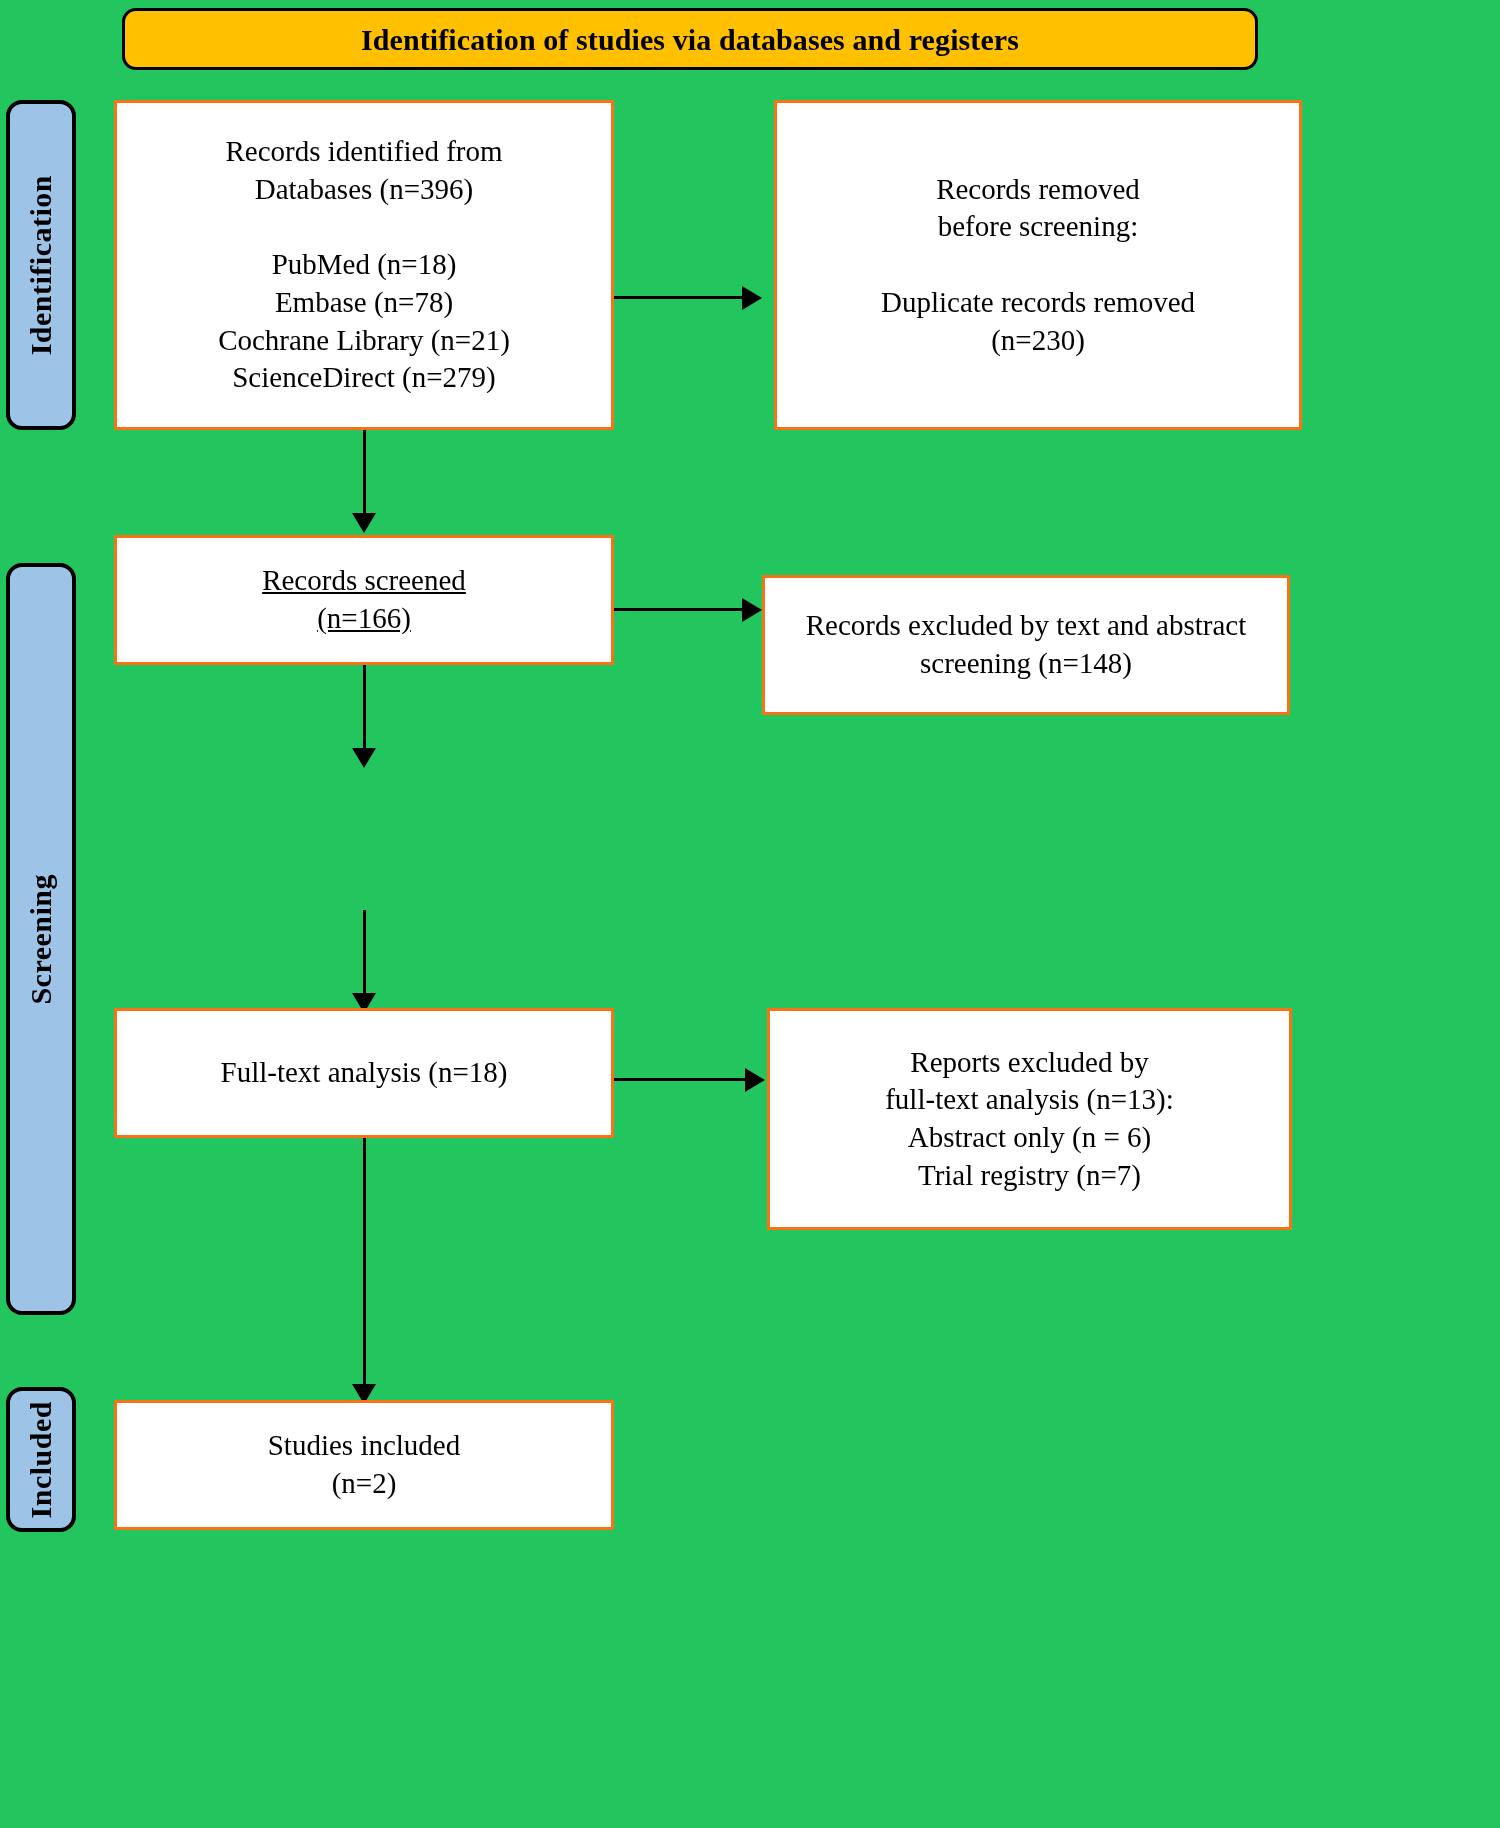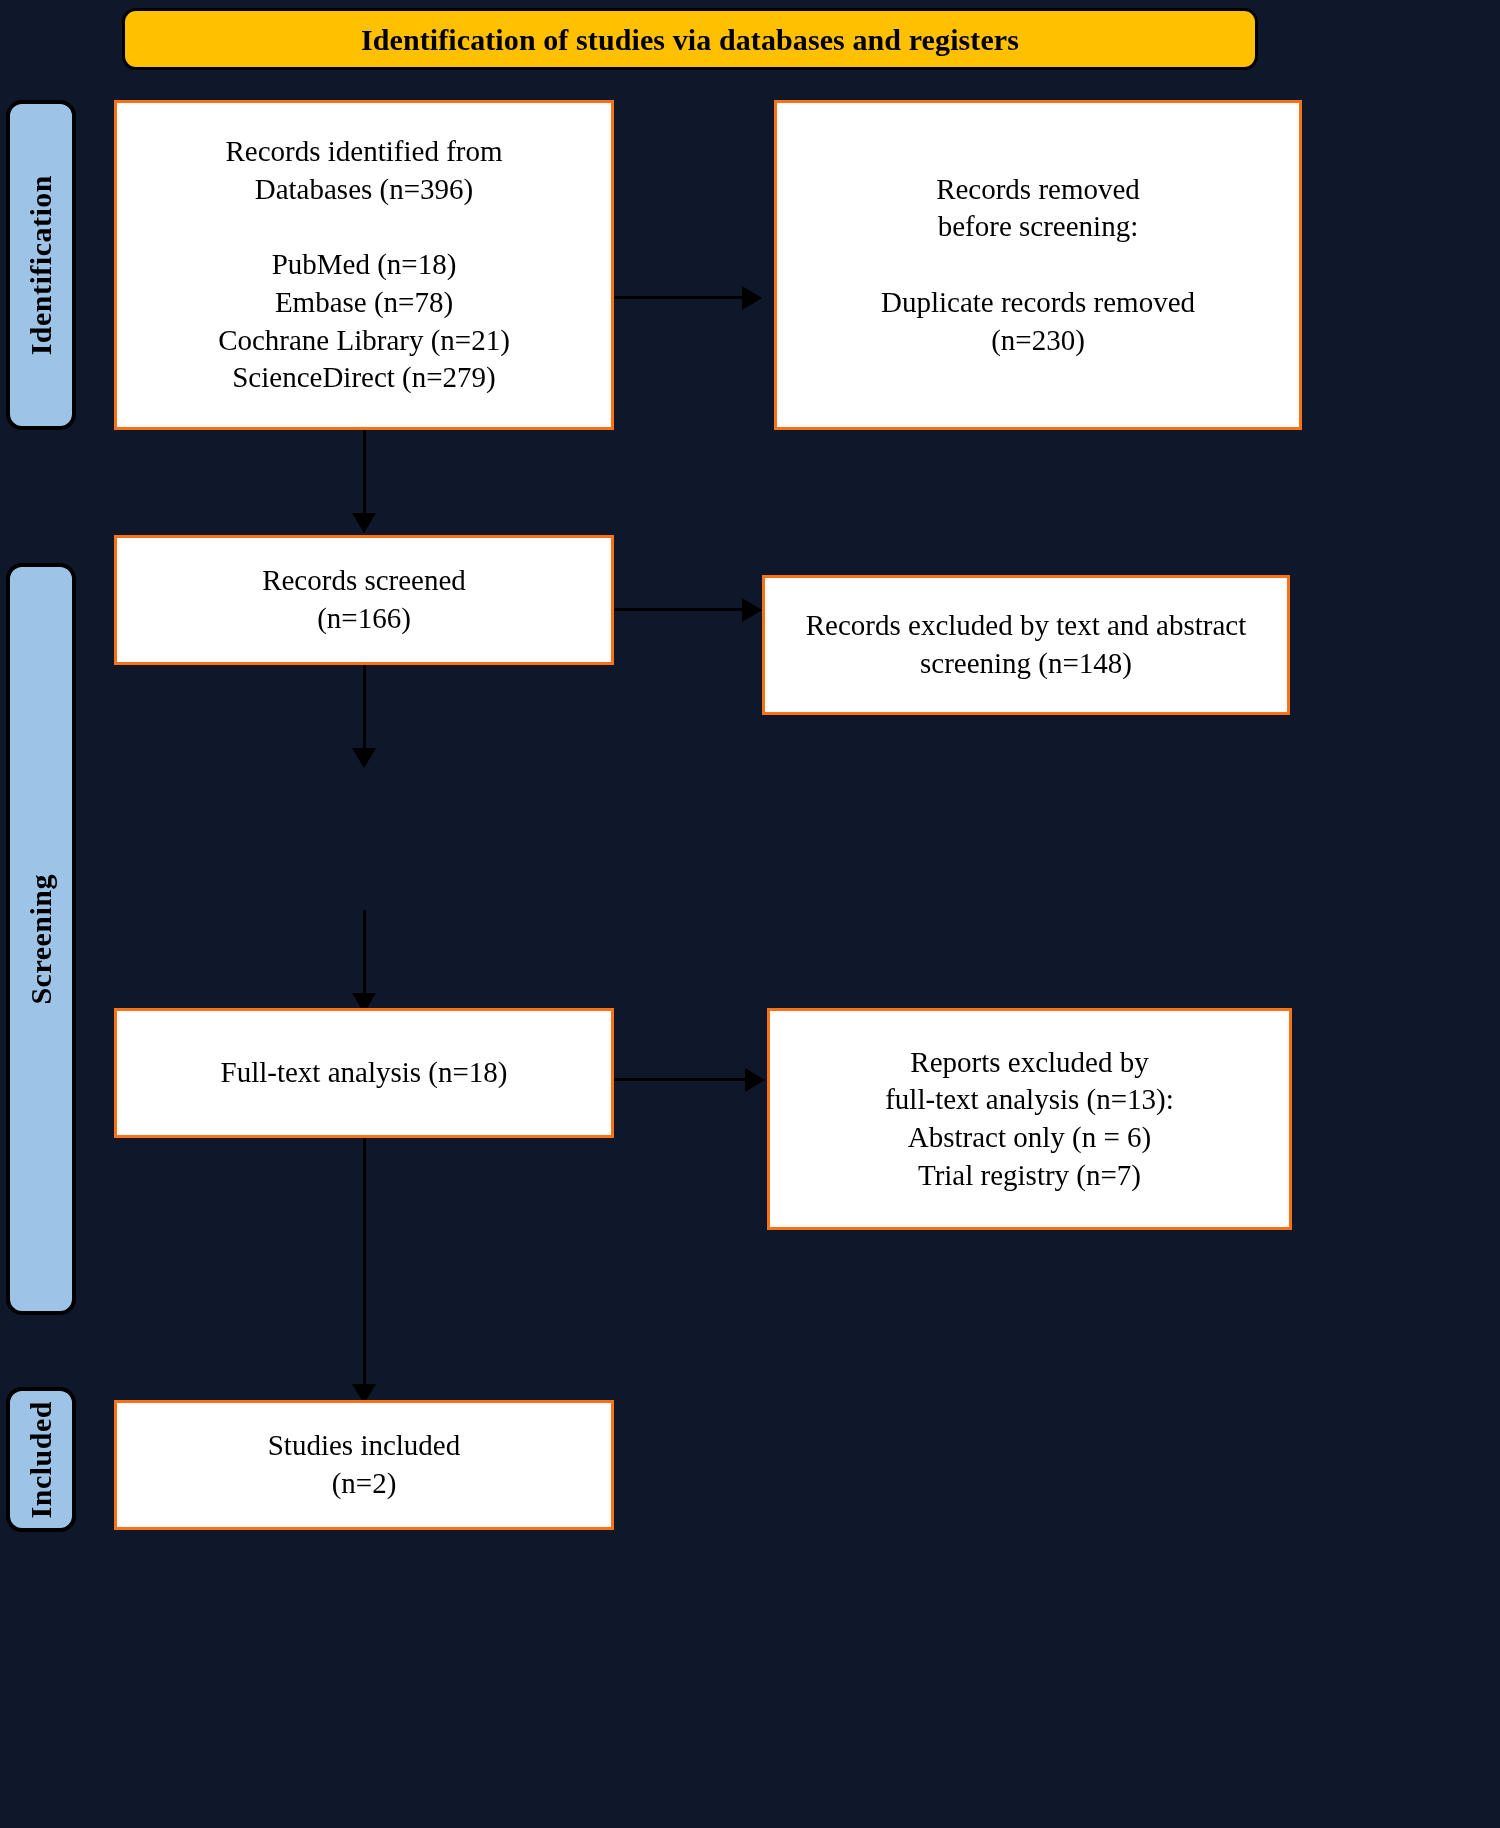--- a/index.html
+++ b/index.html
@@ -8,21 +8,21 @@
     background: #ffffff;
   }
   body {
     font-family: "Liberation Serif", "DejaVu Serif", serif;
     color: #000000;
   }
   #canvas {
     position: relative;
     width: 1500px;
     height: 1828px;
-    background: #0f172a;
+    background: #22c55e;
     overflow: hidden;
   }
   .abs { position: absolute; box-sizing: border-box; }
 
   
   .banner {
     background: #FFC000;
     border: 3px solid #000000;
     border-radius: 14px;
     display: flex;
@@ -129,21 +129,21 @@
 Duplicate records removed
 (n=230)</span>
   </div>
 
   <div class="abs hline" style="left:614px; top:296px; width:128px;"></div>
   <div class="abs arrow-right" style="left:742px; top:286px;"></div>
 
   <div class="abs vline" style="left:363px; top:430px; height:85px;"></div>
   <div class="abs arrow-down" style="left:352px; top:513px;"></div>
 
-  <div class="abs box" style="left:114px; top:535px; width:500px; height:130px;">
+  <div class="abs box" style="left:114px; top:535px; width:500px; height:130px;text-decoration:underline;">
     <span class="box-text">Records screened
 (n=166)</span>
   </div>
 
   <div class="abs box" style="left:762px; top:535px; width:528px; height:140px;margin-top:40px;">
     <span class="box-text">Records excluded by text and abstract
 screening (n=148)</span>
   </div>
 
   <div class="abs hline" style="left:614px; top:608px; width:128px;"></div>

